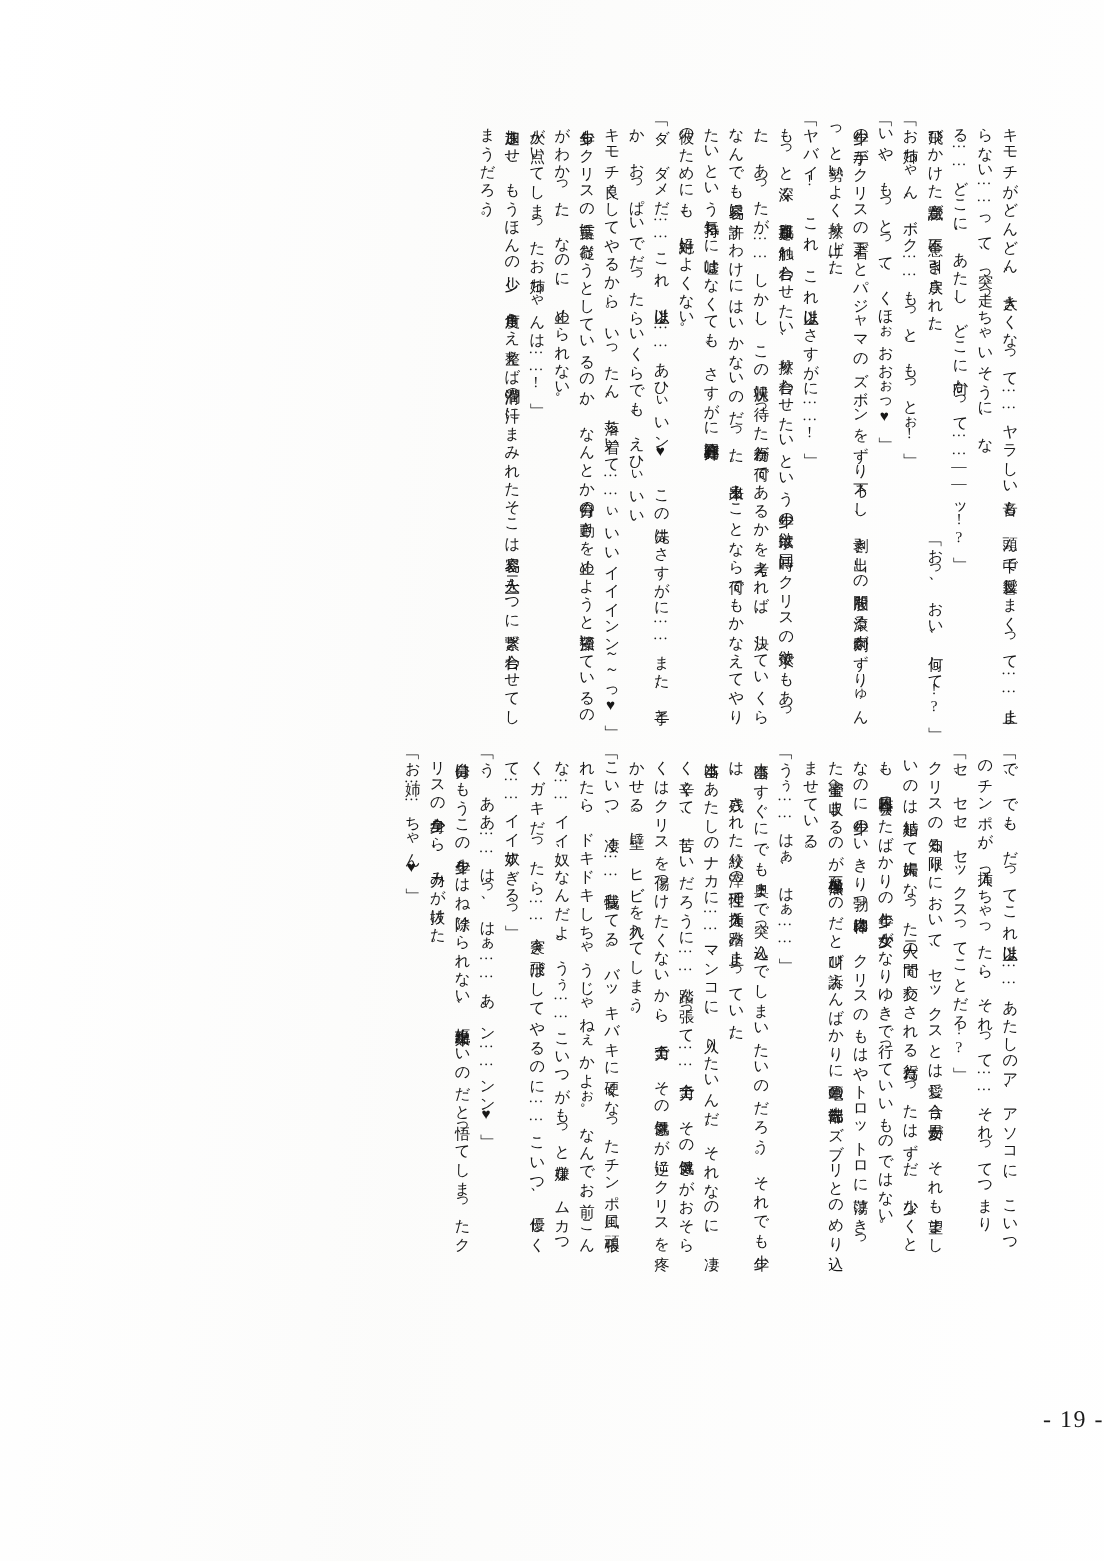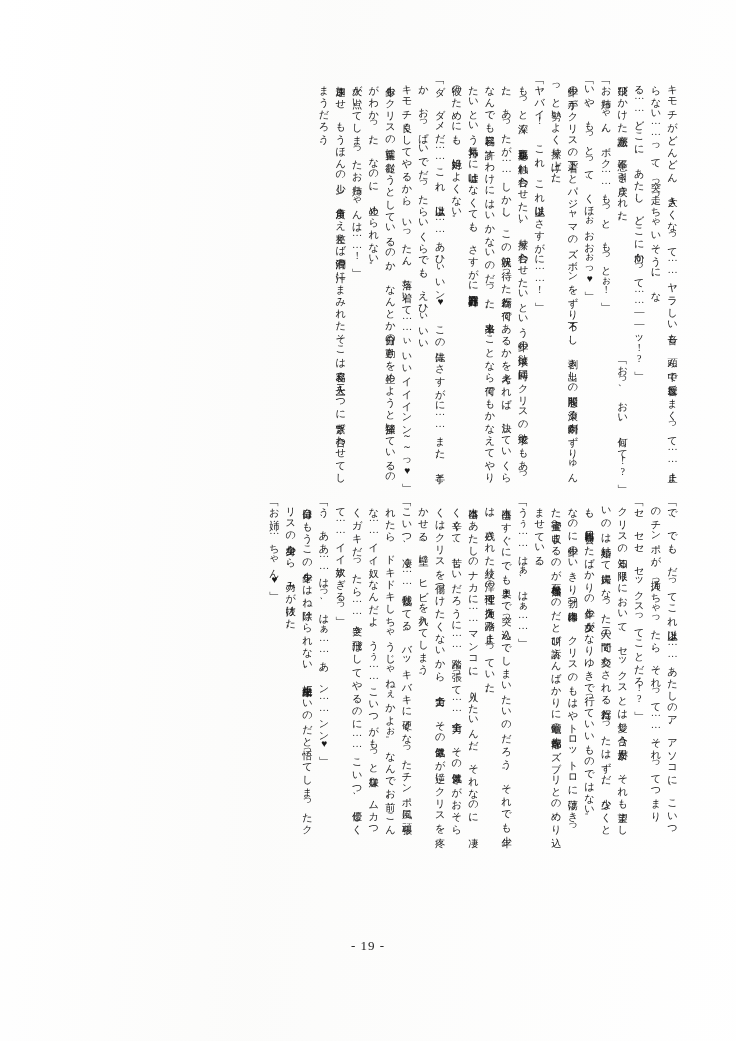--- a/index.html
+++ b/index.html
@@ -52,22 +52,22 @@
     height: 330px;
   }
   .col {
     display: inline-block;
   }
   .page-number {
     position: absolute;
     left: 0;
     right: 0;
     top: 938px;
-    text-align: center;
-    font-size: 13px;
+    text-align: right;
+    font-size: 16px;
     letter-spacing: 1px;
     color: #1a1a1a;
     font-family: "Liberation Serif", "DejaVu Serif", serif;
   }
 </style>
 </head>
 <body>
 
 <div class="page">
   <div class="paper-tint"></div>

